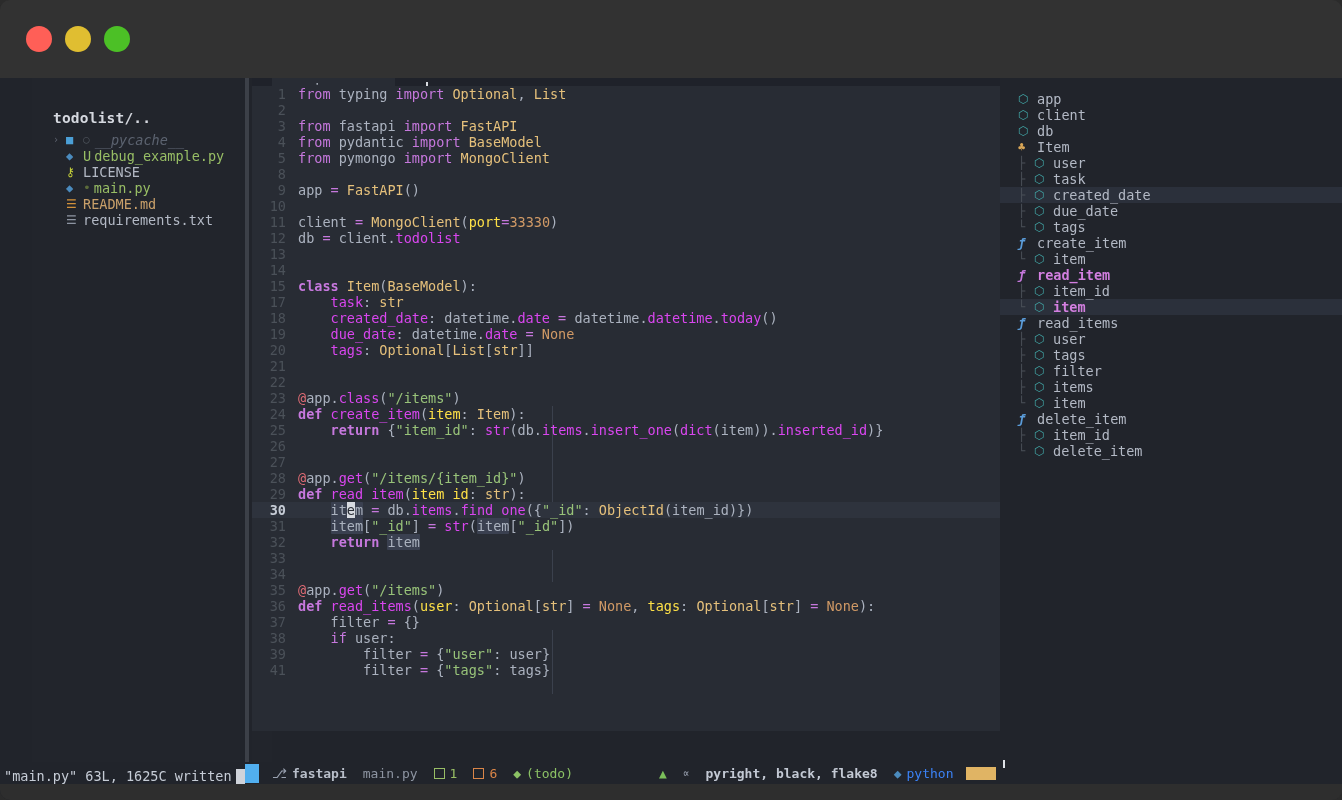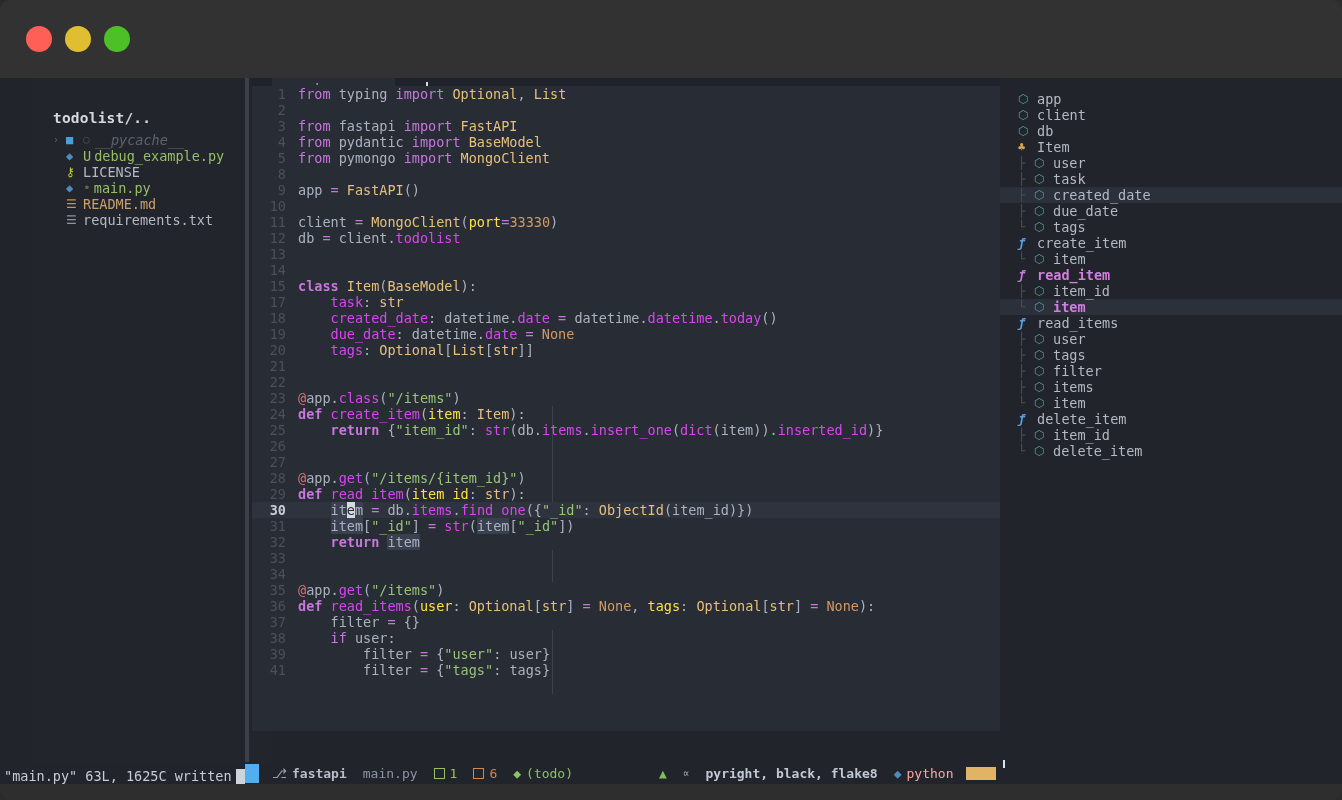--- a/index.html
+++ b/index.html
@@ -185,21 +185,21 @@
   .sb-branch-ico { color: #9aa2b1; font-weight: normal; }
   .sb-file { color: #8d94a1; }
   .sq-green { display:inline-block; width:9px;height:9px;border:1.5px solid #98be65; color:#98be65; font-size:7px; line-height:7px; text-align:center;}
   .sq-orange { display:inline-block; width:9px;height:9px;border:1.5px solid #da8548; color:#da8548; font-size:7px; line-height:7px; text-align:center;}
   .cnt-green { color: #98be65; }
   .cnt-orange { color: #da8548; }
   .todo { color: #8cc265; }
   .tree-ico { color: #7bbf5a; }
   .link-ico { color: #9aa2b1; font-size: 11px; }
   .lsp { color: #c3c9d4; font-weight: bold; }
-  .pylang { color: #fca5a5; }
+  .pylang { color: #3b82f6; }
   .py-blue { color: #4b8bbe; }
   .sb-right-block { width: 30px; height: 13px; background: #e0b464; margin-left: 8px; }
   .sb-caret { position: absolute; left: 1003px; top: -2px; width:2px; height:8px; background:#dfe2e8; }
 
   
   .cmdline {
     position: absolute; left: 0; top: 762px;
     width: 240px; height: 38px;
     background: #21242b;
   }

